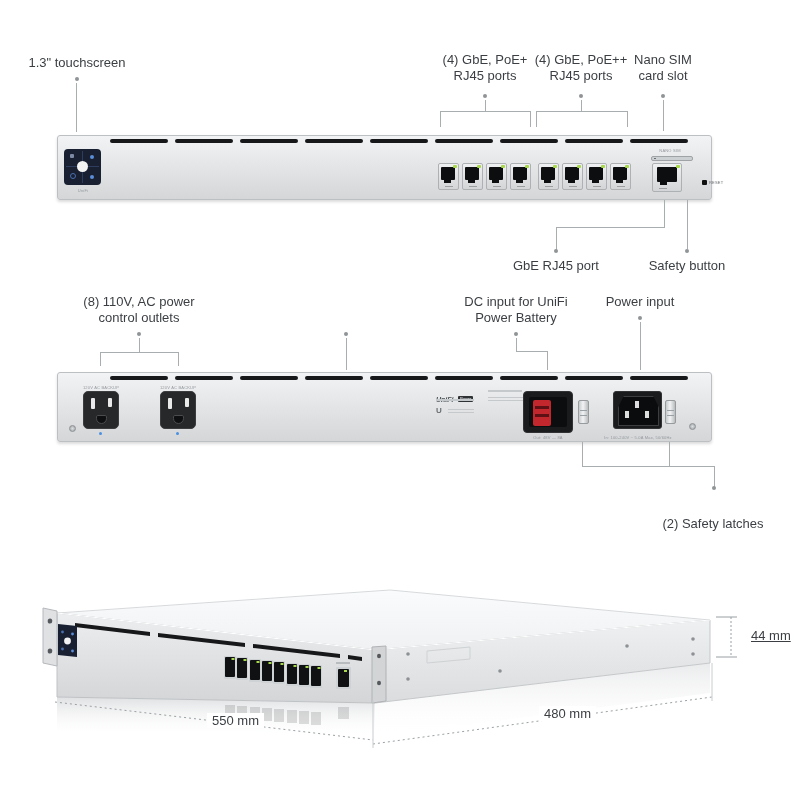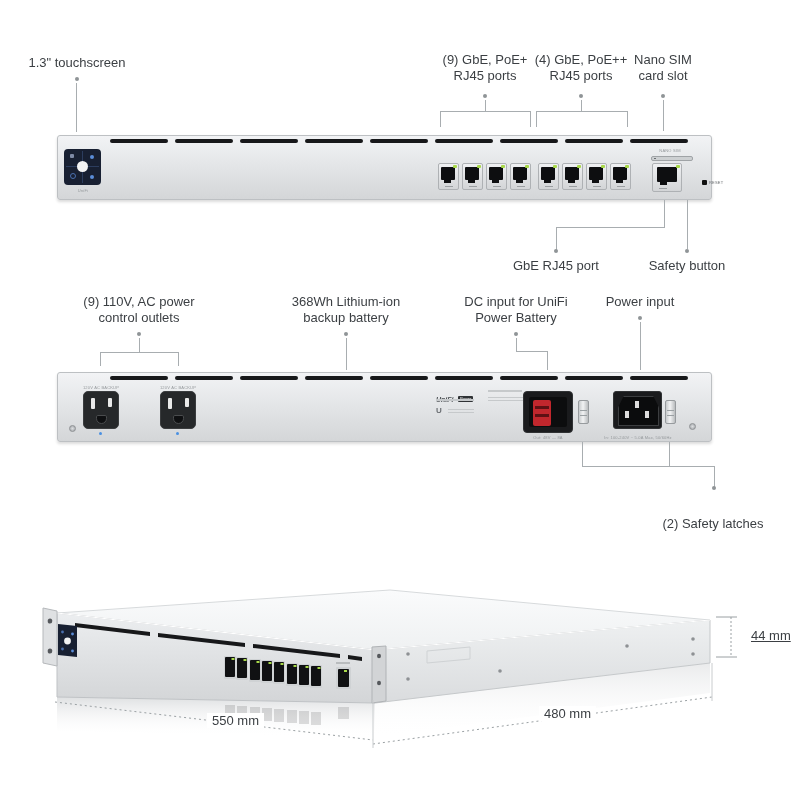--- a/index.html
+++ b/index.html
@@ -48,21 +48,21 @@
 </head>
 <body>
 
 <div id="canvas">
 
   <div class="lbl" style="left:17px;top:55px;width:120px;">1.3" touchscreen</div>
   <div class="dot" style="left:75px;top:77px;"></div>
   <div class="vline" style="left:76px;top:83px;height:49px;"></div>
 
   <div class="lbl" style="left:428px;top:52px;width:114px;">
-    <div>(9) GbE, PoE+</div>
+    <div>(4) GbE, PoE+</div>
     <div>RJ45 ports</div>
   </div>
   <div class="lbl" style="left:524px;top:52px;width:114px;">
     <div>(4) GbE, PoE++</div>
     <div>RJ45 ports</div>
   </div>
   <div class="lbl" style="left:615px;top:52px;width:96px;">
     <div>Nano SIM</div>
     <div>card slot</div>
   </div>
@@ -151,26 +151,22 @@
   <div class="hline" style="left:556px;top:227px;width:109px;"></div>
   <div class="vline" style="left:556px;top:227px;height:24px;"></div>
   <div class="dot" style="left:554px;top:249px;"></div>
   <div class="lbl" style="left:506px;top:258px;width:100px;">GbE RJ45 port</div>
 
   <div class="vline" style="left:687px;top:200px;height:49px;"></div>
   <div class="dot" style="left:685px;top:249px;"></div>
   <div class="lbl" style="left:637px;top:258px;width:100px;">Safety button</div>
 
   <div class="lbl" style="left:79px;top:294px;width:120px;">
-    <div>(9) 110V, AC power</div>
+    <div>(8) 110V, AC power</div>
     <div>control outlets</div>
-  </div>
-  <div class="lbl" style="left:284px;top:294px;width:124px;">
-    <div>368Wh Lithium-ion</div>
-    <div>backup battery</div>
   </div>
   <div class="lbl" style="left:456px;top:294px;width:120px;">
     <div>DC input for UniFi</div>
     <div>Power Battery</div>
   </div>
   <div class="lbl" style="left:590px;top:294px;width:100px;">Power input</div>
 
   <div class="dot" style="left:137px;top:332px;"></div>
   <div class="vline" style="left:139px;top:338px;height:14px;"></div>
   <div class="bracket" style="left:100px;top:352px;width:77px;height:13px;"></div>

